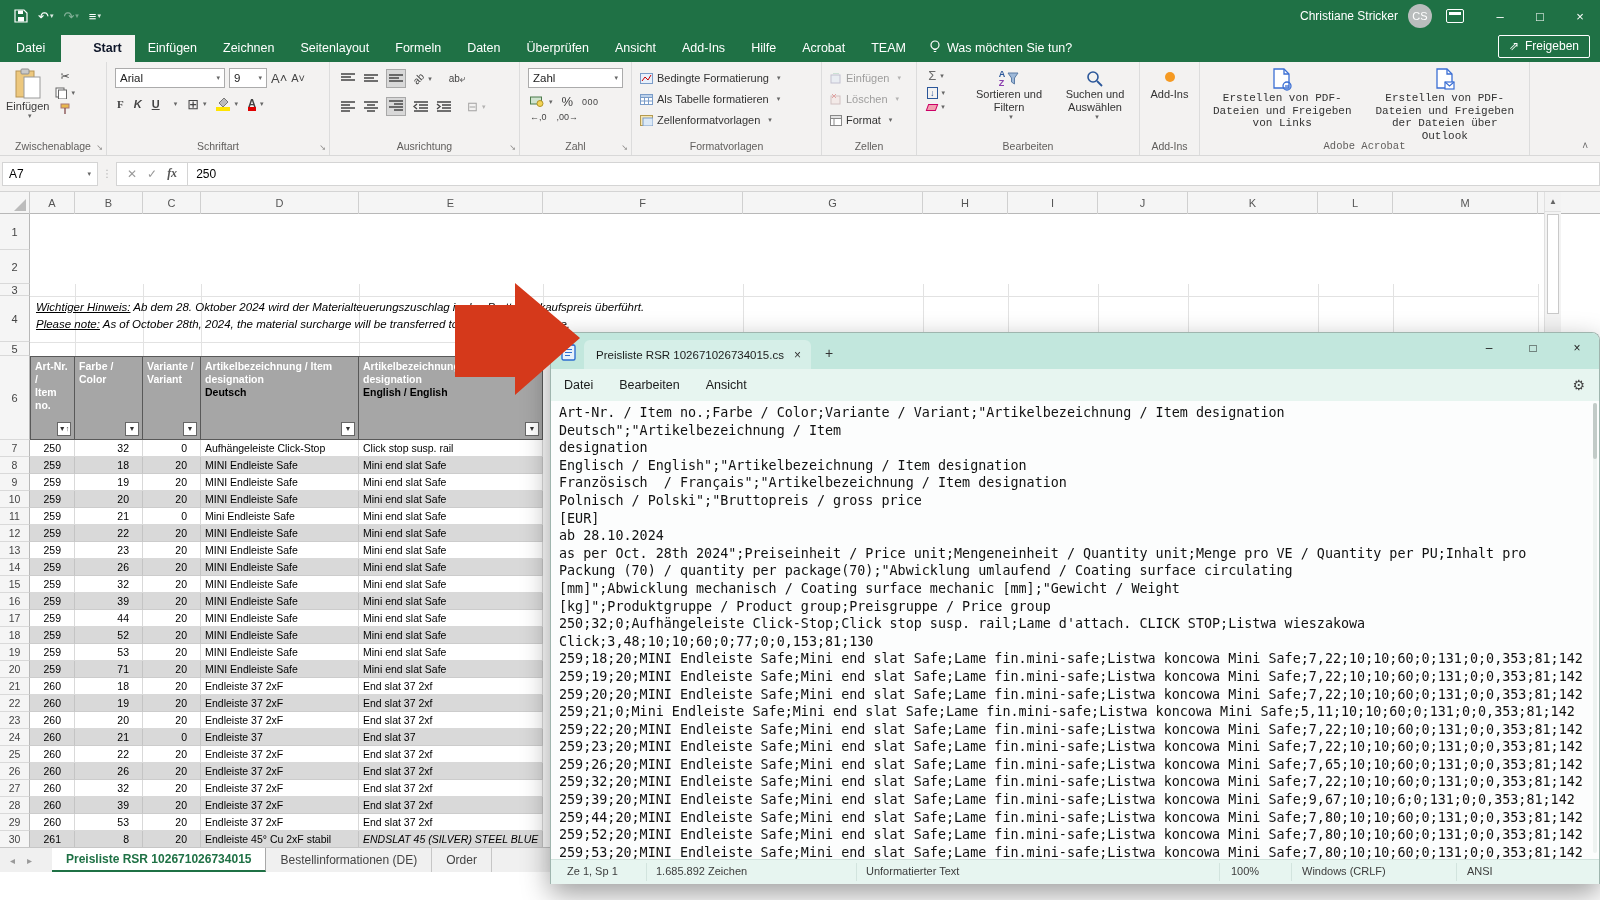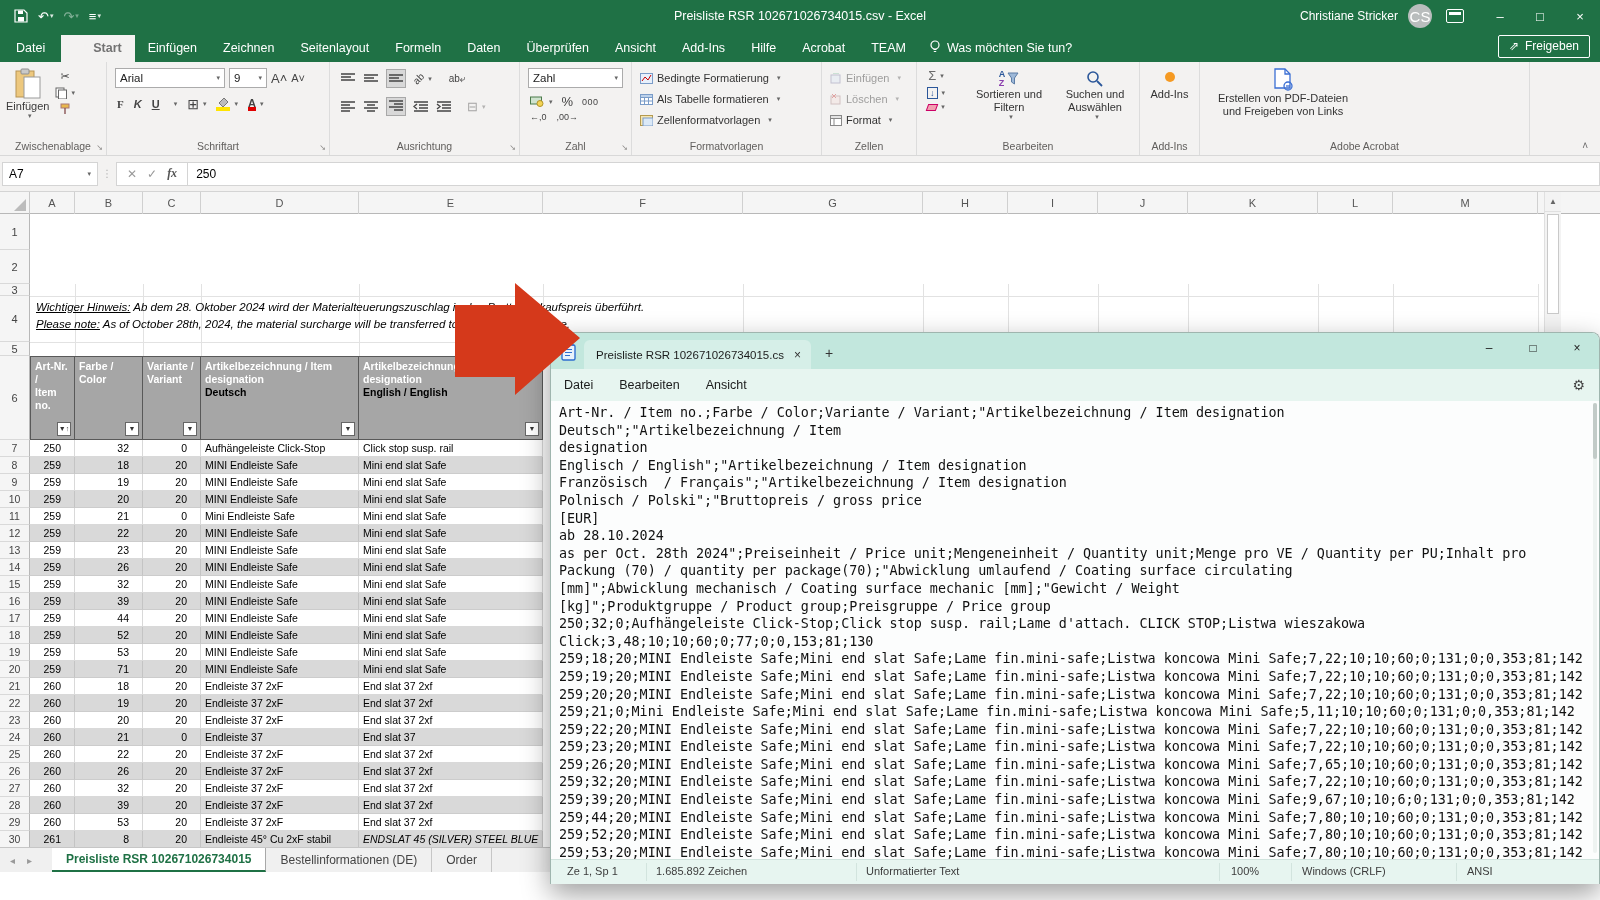--- a/index.html
+++ b/index.html
@@ -10,31 +10,31 @@
   
   .xl-titlebar { position:absolute; left:0; top:0; width:1600px; height:32px; background:#1f7145; color:#fff;
     display:flex; align-items:center; }
   .qat { display:flex; align-items:center; gap:10px; padding-left:14px; width:260px; }
   .qat .qbtn { color:#fff; font-size:13px; display:flex; align-items:center; gap:1px; }
   .qat .dim { opacity:.45; }
   .qat .mini-carat { font-size:7px; opacity:.85; }
   .xl-title { position:absolute; left:0; right:0; text-align:center; font-size:12.5px; color:#fff; pointer-events:none; }
   .tb-right { position:absolute; right:0; top:0; height:32px; display:flex; align-items:center; }
   .user-name { font-size:12px; margin-right:10px; }
-  .avatar { width:24px; height:24px; border-radius:50%; background:#b9bdbd; color:#fff; font-size:15px;
+  .avatar { width:24px; height:24px; border-radius:50%; background:#b9bdbd; color:#fff; font-size:11px;
     display:flex; align-items:center; justify-content:center; margin-right:14px; }
   .ribbon-opts { width:18px; height:14px; border:1px solid #fff; border-radius:2px; margin-right:16px; position:relative; }
   .ribbon-opts::after { content:""; position:absolute; left:2px; top:2px; right:2px; height:3px; background:#fff; }
   .winbtn { width:40px; height:32px; display:flex; align-items:center; justify-content:center; font-size:13px; color:#fff; }
 
   
   .xl-tabrow { position:absolute; left:0; top:32px; width:1600px; height:30px; background:#1f7145; display:flex; align-items:flex-end; }
   .rtab { color:#fff; font-size:12.5px; padding:6px 13px 7px; cursor:default; }
   .rtab.datei { padding:6px 16px 7px; }
-  .rtab.active { background:#f3f2f1; color:#737373; font-weight:bold;padding-left:32px; }
+  .rtab.active { background:#f3f2f1; color:#0f172a; font-weight:bold;padding-left:32px; }
   .tellme { display:flex; align-items:center; gap:6px; color:#fff; font-size:12.5px; margin-left:10px; padding-bottom:7px; }
   .share { position:absolute; right:10px; bottom:4px; border:1px solid #fff; border-radius:2px; color:#fff;
     font-size:12px; padding:3px 10px 4px; display:flex; gap:6px; align-items:center; }
 
   
   .xl-ribbon { position:absolute; left:0; top:62px; width:1600px; height:94px; background:#f3f2f1; border-bottom:1px solid #d8d8d8; font-size:11px; color:#3b3b3b; }
   .rgroup { position:absolute; top:0; height:93px; border-right:1px solid #dcdcdc; }
   .glabel { position:absolute; bottom:3px; left:0; right:0; text-align:center; font-size:10.5px; color:#605e5c; }
   .launcher { position:absolute; bottom:3px; right:3px; font-size:8px; color:#8a8886; }
   .vbox { display:flex; flex-direction:column; align-items:center; }
@@ -137,21 +137,20 @@
         <svg width="14" height="14" viewBox="0 0 14 14">
             <path d="M1 1h9l3 3v9H1z" fill="none" stroke="#fff" stroke-width="1.2"></path>
             <rect x="4" y="8" width="6" height="4.5" fill="#fff"></rect>
             <rect x="4" y="1.5" width="5" height="3.5" fill="#fff"></rect>
           </svg>
       </span>
       <span class="qbtn">↶<span class="mini-carat">▾</span></span>
       <span class="qbtn dim">↷<span class="mini-carat">▾</span></span>
       <span class="qbtn">≡<span class="mini-carat">▾</span></span>
     </div>
-    <div class="xl-title">Preisliste RSR 102671026734015.csv  -  Excel</div>
     <div class="tb-right">
       <span class="user-name">Christiane Stricker</span>
       <span class="avatar">CS</span>
       <span class="ribbon-opts"></span>
       <span class="winbtn">–</span>
       <span class="winbtn">□</span>
       <span class="winbtn">×</span>
     </div>
   </div>
 
@@ -422,30 +421,39 @@
     </div>
 
     <div class="rgroup" style="left:1140px;width:60px;">
       <div class="vbox" style="padding-top:10px;">
         <span style="width:10px;height:10px;border-radius:50%;background:#f59a23;display:inline-block;"></span>
         <span class="two-line" style="margin-top:6px;">Add-Ins</span>
       </div>
       <div class="glabel">Add-Ins</div>
     </div>
 
-    <div class="rgroup" style="left:1200px;width:330px;border-right:1px solid #dcdcdc;">
+    <div class="rgroup" style="left:1200px;width:330px;border-right:1px solid #dcdcdc;font-family:Liberation Mono, monospace;">
       <div style="display:flex;gap:10px;padding:6px 6px 0 8px;">
         <div class="vbox" style="width:150px;">
           <svg width="22" height="24" viewBox="0 0 22 24">
               <path d="M3 1h10l5 5v14H3z" fill="#fff" stroke="#3b6fd4" stroke-width="1.3"></path>
               <path d="M13 1v5h5" fill="none" stroke="#3b6fd4" stroke-width="1.3"></path>
               <circle cx="16" cy="18" r="4" fill="none" stroke="#3b6fd4" stroke-width="1.3"></circle>
               <path d="M14 18h4" stroke="#3b6fd4" stroke-width="1.3"></path>
             </svg>
           <span class="two-line">Erstellen von PDF-Dateien und Freigeben von Links</span>
+        </div>
+        <div class="vbox" style="width:158px;">
+          <svg width="22" height="24" viewBox="0 0 22 24">
+              <path d="M3 1h10l5 5v14H3z" fill="#fff" stroke="#3b6fd4" stroke-width="1.3"></path>
+              <path d="M13 1v5h5" fill="none" stroke="#3b6fd4" stroke-width="1.3"></path>
+              <rect x="11" y="14" width="9" height="7" fill="#fff" stroke="#3b6fd4" stroke-width="1.2"></rect>
+              <path d="M11 14l4.5 4 4.5-4" fill="none" stroke="#3b6fd4" stroke-width="1.2"></path>
+            </svg>
+          <span class="two-line">Erstellen von PDF-Dateien und Freigeben der Dateien über Outlook</span>
         </div>
       </div>
       <div class="glabel">Adobe Acrobat</div>
     </div>
     <span style="position:absolute;right:12px;bottom:4px;color:#666;font-size:10px;">˄</span>
   </div>
 
   <div class="fbar">
     <div class="namebox">
         <span>A7</span>

